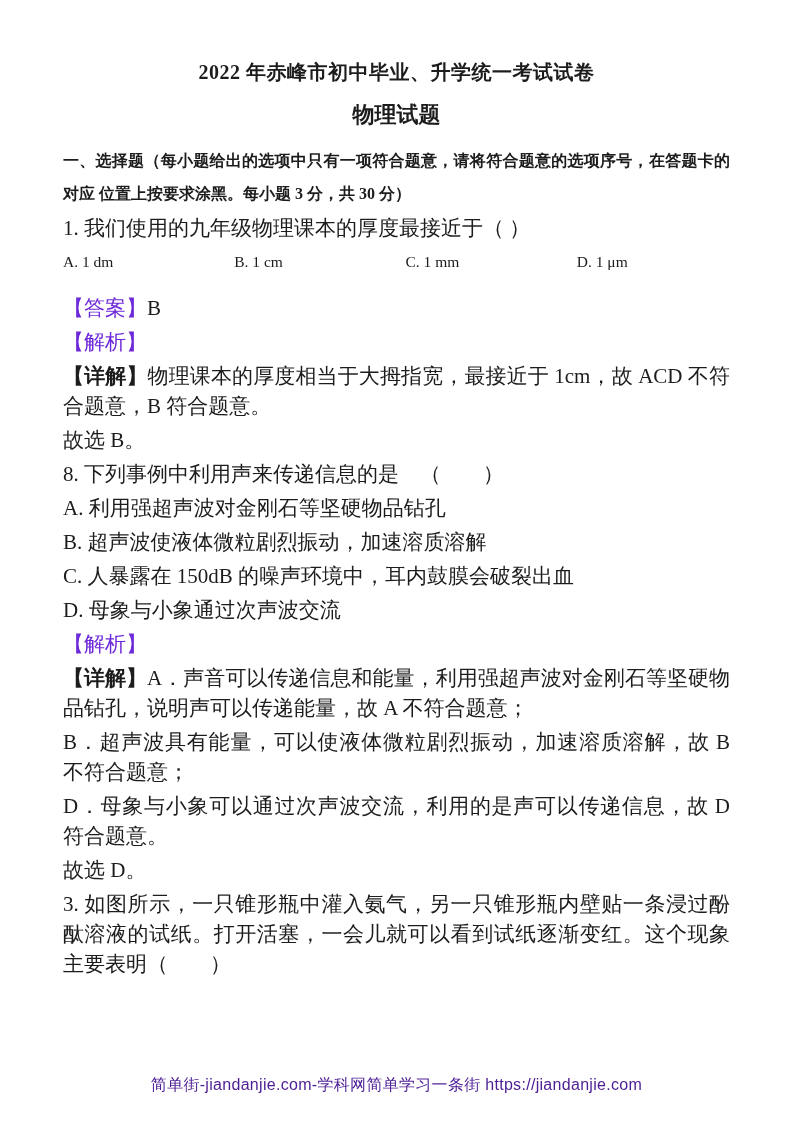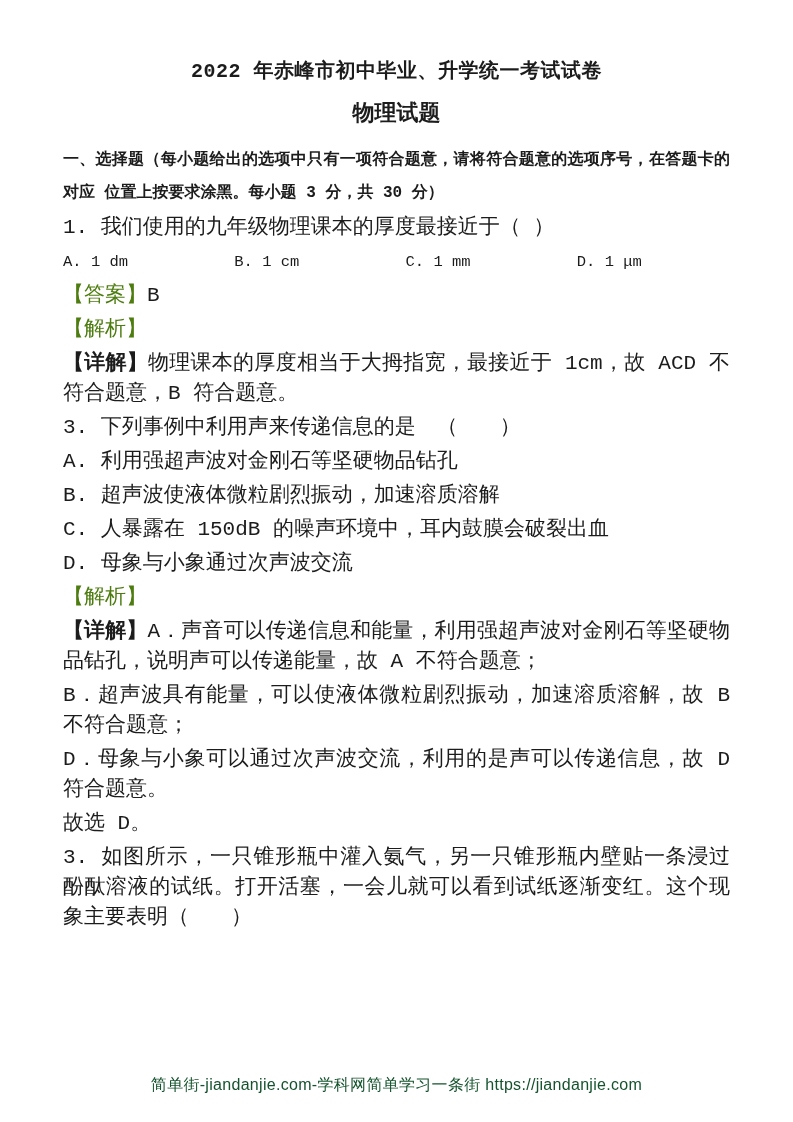--- a/index.html
+++ b/index.html
@@ -1,15 +1,15 @@
 <!DOCTYPE html>
 <html><head>
 <meta charset="utf-8">
 <style>
-  * { box-sizing: border-box; margin: 0; padding: 0; font-family: Liberation Mono, monospace; }
+  * { box-sizing: border-box; margin: 0; padding: 0; }
   html, body { background: #ffffff; }
   body {
     width: 793px;
     height: 1122px;
     position: relative;
     font-family: "Liberation Serif", "DejaVu Serif", serif;
     color: #1c1c1c;
     overflow: hidden;
   }
   .page {
@@ -43,35 +43,35 @@
   p.body-line {
     font-size: 21px;
     line-height: 30px;
     text-align: justify;
     margin-bottom: 4px;
   }
   .options-row {
     display: flex;
     font-size: 15.5px;
     line-height: 30px;
-    margin-bottom: 4px;
+    margin-bottom: 16px;
     gap: 18px;
   }
   .options-row .opt { width: 25%; }
-  .label-blue { color: #4d7c0f; }
+  .label-blue { color: #6d28d9; }
   .label-bold { font-weight: bold; }
   .footer {
     position: absolute;
     left: 0;
     bottom: 26px;
     width: 793px;
     text-align: center;
     font-family: "Liberation Sans", "DejaVu Sans", sans-serif;
     font-size: 16px;
-    color: #14532d;
+    color: #4c1d95;
     letter-spacing: 0.3px;
   }
 </style>
 </head>
 <body>
 
 <div class="page">
 
   <div class="exam-title">2022 年赤峰市初中毕业、升学统一考试试卷</div>
   <div class="exam-subtitle">物理试题</div>
@@ -81,22 +81,23 @@
   <p class="body-line">1. 我们使用的九年级物理课本的厚度最接近于（ ）</p>
   <div class="options-row">
     <span class="opt">A. 1 dm</span>
     <span class="opt">B. 1 cm</span>
     <span class="opt">C. 1 mm</span>
     <span class="opt">D. 1 μm</span>
   </div>
   <p class="body-line"><span class="label-blue">【答案】</span><span>B</span></p>
   <p class="body-line"><span class="label-blue">【解析】</span></p>
   <p class="body-line"><span class="label-bold">【详解】</span><span>物理课本的厚度相当于大拇指宽，最接近于 1cm，故 ACD 不符合题意，B 符合题意。</span></p>
+  <p class="body-line">故选 B。</p>
 
-  <p class="body-line">3. 下列事例中利用声来传递信息的是　（　　）</p>
+  <p class="body-line">8. 下列事例中利用声来传递信息的是　（　　）</p>
   <p class="body-line">A. 利用强超声波对金刚石等坚硬物品钻孔</p>
   <p class="body-line">B. 超声波使液体微粒剧烈振动，加速溶质溶解</p>
   <p class="body-line">C. 人暴露在 150dB 的噪声环境中，耳内鼓膜会破裂出血</p>
   <p class="body-line">D. 母象与小象通过次声波交流</p>
   <p class="body-line"><span class="label-blue">【解析】</span></p>
   <p class="body-line"><span class="label-bold">【详解】</span><span>A．声音可以传递信息和能量，利用强超声波对金刚石等坚硬物品钻孔，说明声可以传递能量，故 A 不符合题意；</span></p>
   <p class="body-line">B．超声波具有能量，可以使液体微粒剧烈振动，加速溶质溶解，故 B 不符合题意；</p>
   <p class="body-line">D．母象与小象可以通过次声波交流，利用的是声可以传递信息，故 D 符合题意。</p>
   <p class="body-line">故选 D。</p>
 

